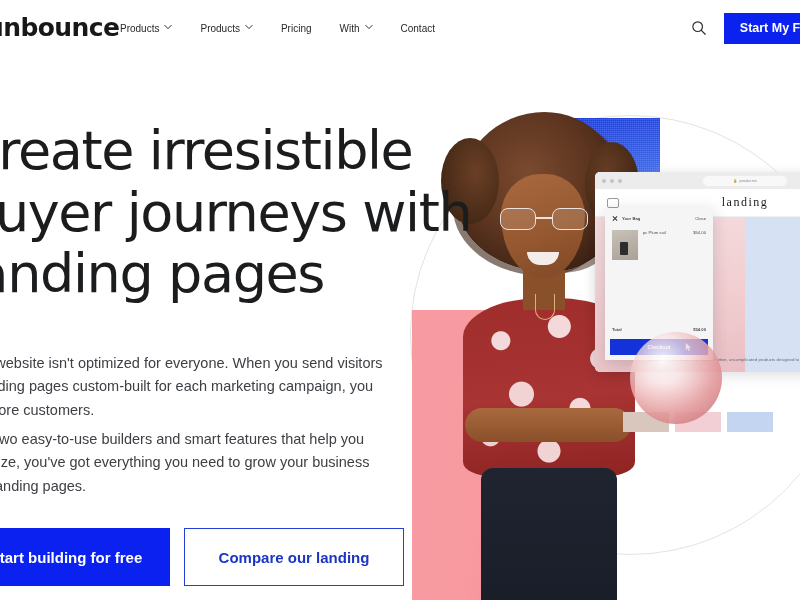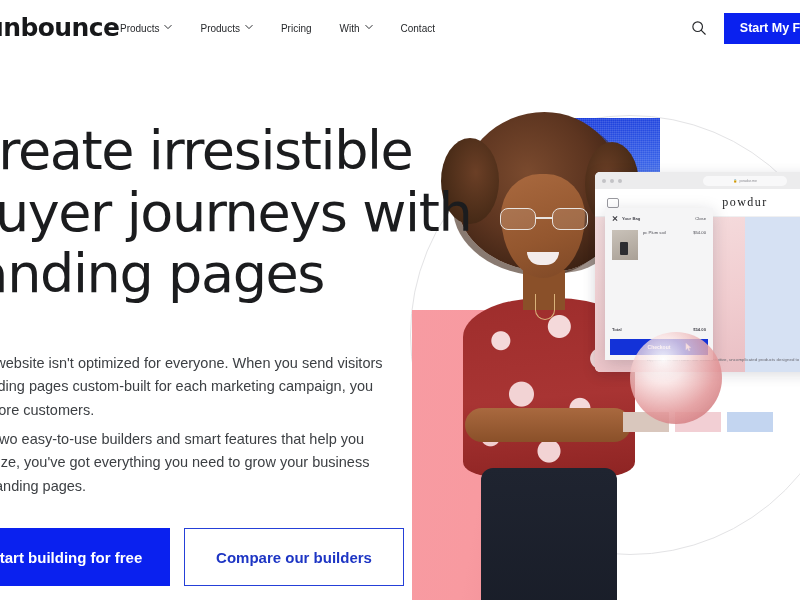--- a/index.html
+++ b/index.html
@@ -439,42 +439,42 @@
       <span class="ln">Create irresistible</span>
       <span class="ln">buyer journeys with</span>
       <span class="ln">landing pages</span>
     </h1>
 
     <p class="hero-p p1">Your website isn't optimized for everyone. When you send visitors to landing pages custom-built for each marketing campaign, you get more customers.</p>
     <p class="hero-p p2">With two easy-to-use builders and smart features that help you optimize, you've got everything you need to grow your business with landing pages.</p>
 
     <div class="hero-ctas">
       <button class="cta-primary">Start building for free</button>
-      <button class="cta-secondary">Compare our builders</button>
+      <button class="cta-secondary">Compare our landing</button>
     </div>
   </section>
 
   <div class="hero-art">
     <div class="arc"></div>
     <div class="blue-square"></div>
     <div class="pink-rect"></div>
 
     <div class="mock">
       <div class="mock-bar">
         <div class="dot"></div>
         <div class="dot"></div>
         <div class="dot"></div>
         <div class="urlpill">
           <span>🔒</span>
           <span>powdur.me</span>
         </div>
       </div>
       <div class="mock-head">
         <div class="mock-menuicon"></div>
-        <div class="brandword">powdur</div>
+        <div class="brandword">landing</div>
       </div>
       <div class="mock-body">
         <div class="pane a"></div>
         <div class="pane b">
           
         </div>
       </div>
       <div class="caption-lines" style="position:absolute;left:52px;top:176px;width:200px;">
         <div class="cap-a">Skin care</div>
         <div class="cap-b">Approach to skin care. We make intuitive, uncomplicated products designed to</div>

